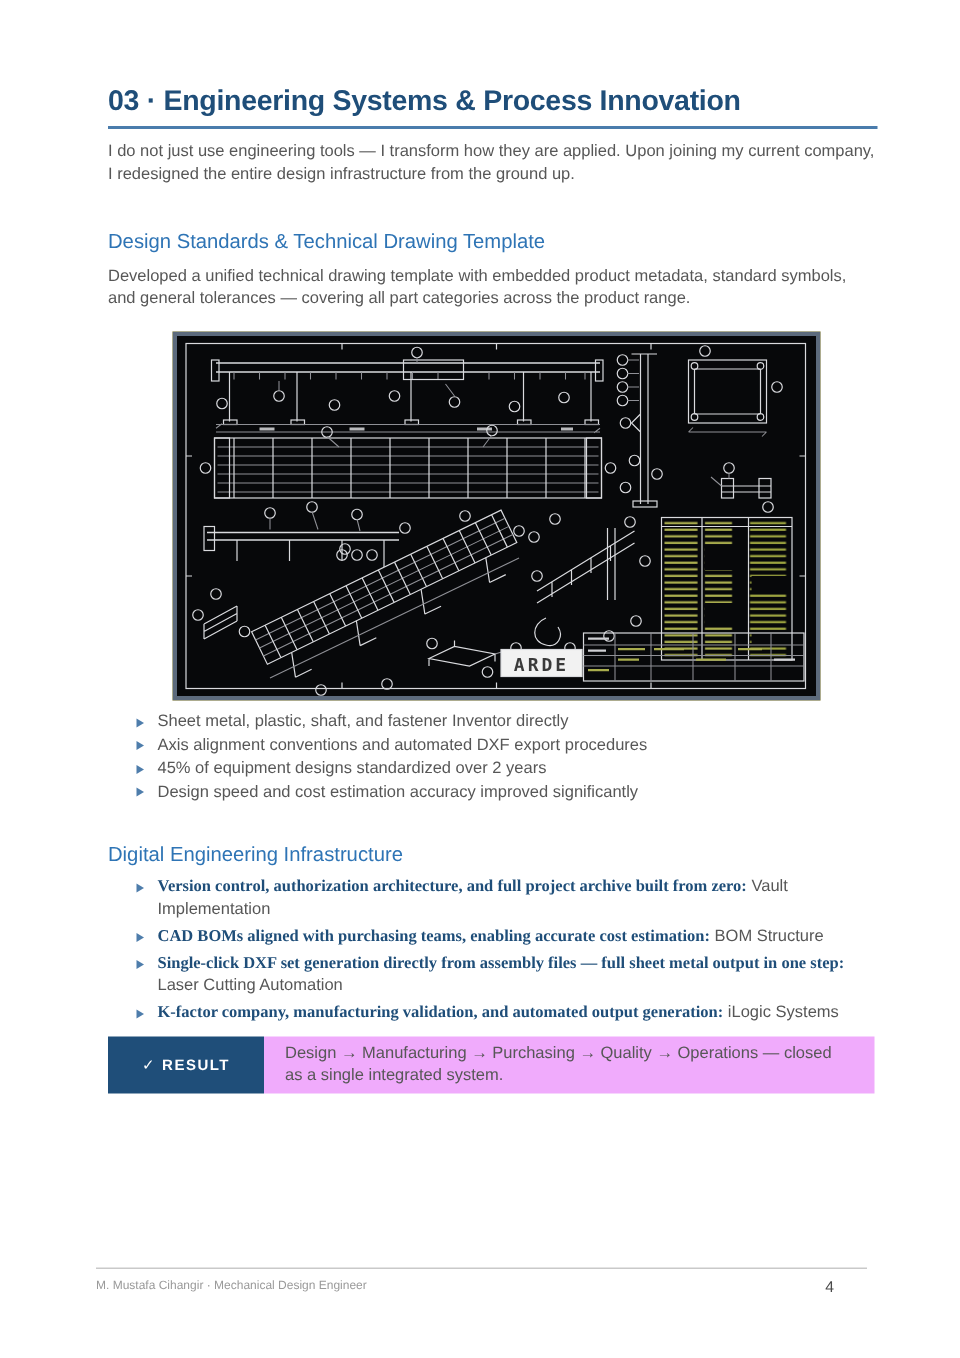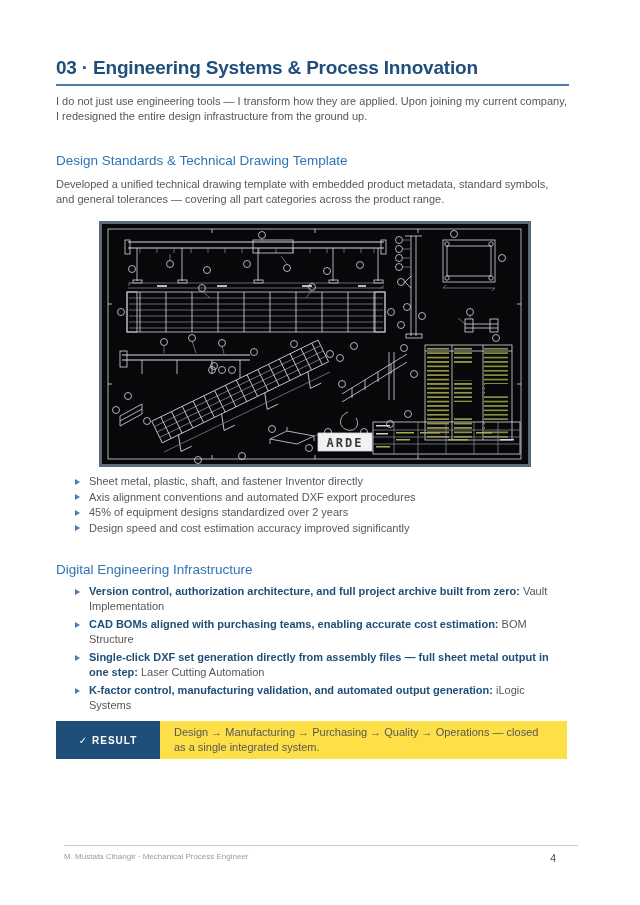--- a/index.html
+++ b/index.html
@@ -1,36 +1,36 @@
 <!DOCTYPE html>
 <html><head>
 <meta charset="utf-8">
 <style>
   html,body{margin:0;padding:0;}
   body{width:640px;height:905px;background:#ffffff;font-family:"Liberation Sans",sans-serif;position:relative;overflow:hidden;}
-  .content{position:absolute;left:56px;top:0;width:513px;}
+  .content{position:absolute;left:72px;top:0;width:513px;}
   h1{margin:57px 0 0 0;font-size:19px;line-height:22px;font-weight:bold;color:#1f4e79;letter-spacing:-0.2px;}
   .title-rule{border:0;border-bottom:2px solid #4a7cac;margin:5px 0 0 0;}
   p.body-text{margin:8px 0 0 0;font-size:11px;line-height:14.5px;color:#575757;}
   h2{margin:0;font-size:13.5px;line-height:16px;font-weight:normal;color:#2e74b5;}
   #sec1-heading{margin-top:30px;}
   #sec2-heading{margin-top:26px;}
   figure.cad{margin:15px 0 0 43px;width:426px;height:240px;border:3px solid #5c6a7c;padding:0;background:#fde047;}
   figure.cad svg{display:block;}
   ul{list-style:none;margin:0;padding:0;}
   ul.l1{margin-top:7px;}
   ul.l2{margin-top:6px;}
   li{position:relative;padding-left:33px;font-size:11px;line-height:15.5px;color:#575757;}
   ul.l2 li{line-height:15px;margin-bottom:3px;color:#575757;}
   .tri{position:absolute;left:19px;top:4.5px;width:0;height:0;border-left:5px solid #4e7dab;border-top:3.3px solid transparent;border-bottom:3.3px solid transparent;}
-  .lead{font-weight:bold;color:#1f4e79;}
+  .lead{font-weight:bold;color:#1f4e79;font-family:Liberation Serif, serif;}
   .result{display:flex;margin-top:8px;width:511px;min-height:34px;}
   .result-label{width:104px;background:#1f4e79;color:#ffffff;display:flex;align-items:center;justify-content:center;font-size:10px;font-weight:bold;letter-spacing:1px;}
   .result-label .check{margin-right:5px;font-weight:normal;letter-spacing:0;}
-  .result-body{flex:1;background:#fde047;color:#575757;font-size:11px;line-height:15px;padding:4px 14px;display:flex;align-items:center;}
+  .result-body{flex:1;background:#f0abfc;color:#575757;font-size:11px;line-height:15px;padding:4px 14px;display:flex;align-items:center;}
   .footer{position:absolute;left:64px;top:845px;width:514px;border-top:1px solid #c9c9c9;display:flex;justify-content:space-between;align-items:flex-start;padding-top:6px;}
   .footer-left{font-size:8px;color:#9a9a9a;}
   .footer-right{font-size:10.5px;color:#4a4a4a;margin-right:22px;}
   
   .w{stroke:#d9dade;stroke-width:.8;fill:none;}
   .w2{stroke:#d9dade;stroke-width:1.1;fill:none;}
   .g{stroke:#8f9096;stroke-width:.7;fill:none;}
 </style>
 </head>
 <body>
@@ -228,31 +228,31 @@
     <li><span class="tri"></span><span>45% of equipment designs standardized over 2 years</span></li>
     <li><span class="tri"></span><span>Design speed and cost estimation accuracy improved significantly</span></li>
   </ul>
 
   <h2 id="sec2-heading">Digital Engineering Infrastructure</h2>
 
   <ul class="l2">
     <li><span class="tri"></span><span class="lead">Version control, authorization architecture, and full project archive built from zero:</span> <span>Vault Implementation</span></li>
     <li><span class="tri"></span><span class="lead">CAD BOMs aligned with purchasing teams, enabling accurate cost estimation:</span> <span>BOM Structure</span></li>
     <li><span class="tri"></span><span class="lead">Single-click DXF set generation directly from assembly files — full sheet metal output in one step:</span> <span>Laser Cutting Automation</span></li>
-    <li><span class="tri"></span><span class="lead">K-factor control, manufacturing validation, and automated output generation:</span> <span>iLogic Systems</span></li>
+    <li><span class="tri"></span><span class="lead">K-factor company, manufacturing validation, and automated output generation:</span> <span>iLogic Systems</span></li>
   </ul>
 
   <div class="result">
     <div class="result-label">
       <span class="check">✓</span>
       <span>RESULT</span>
     </div>
     <div class="result-body">
       <span>Design → Manufacturing → Purchasing → Quality → Operations — closed as a single integrated system.</span>
     </div>
   </div>
 
 </div>
 
 <div class="footer">
-  <span class="footer-left">M. Mustafa Cihangir  ·  Mechanical Process Engineer</span>
+  <span class="footer-left">M. Mustafa Cihangir  ·  Mechanical Design Engineer</span>
   <span class="footer-right">4</span>
 </div>
 
 </body></html>

